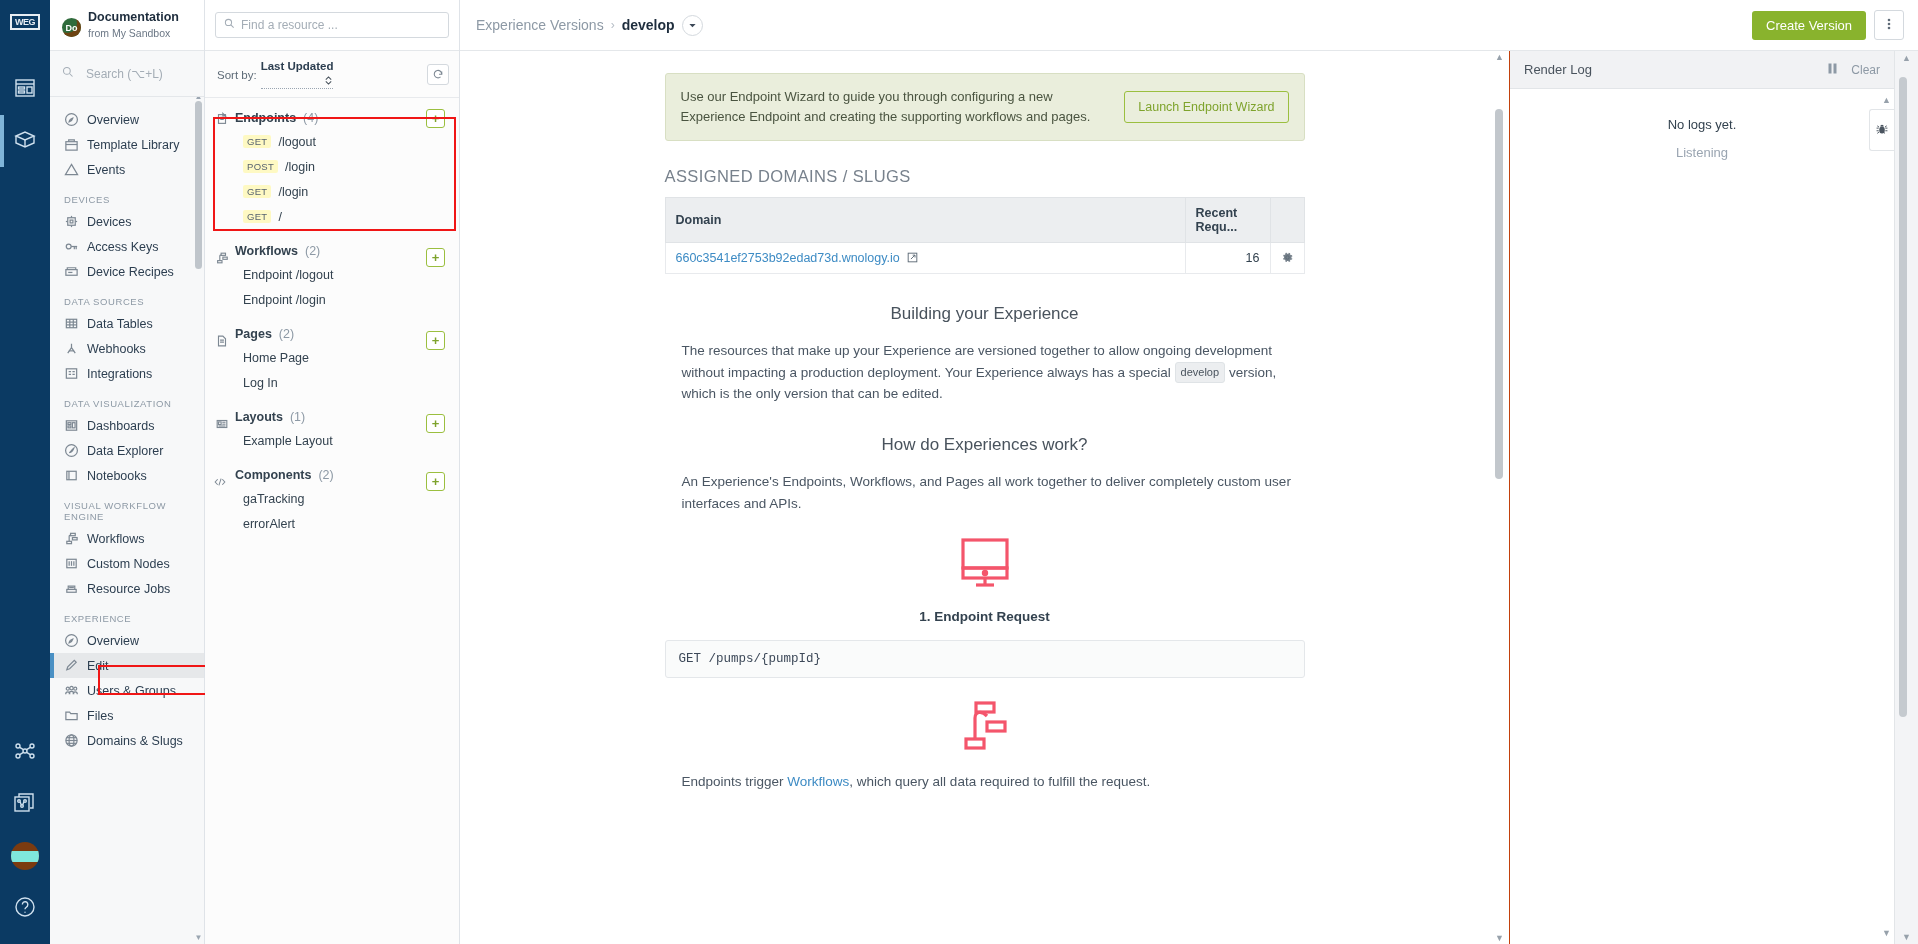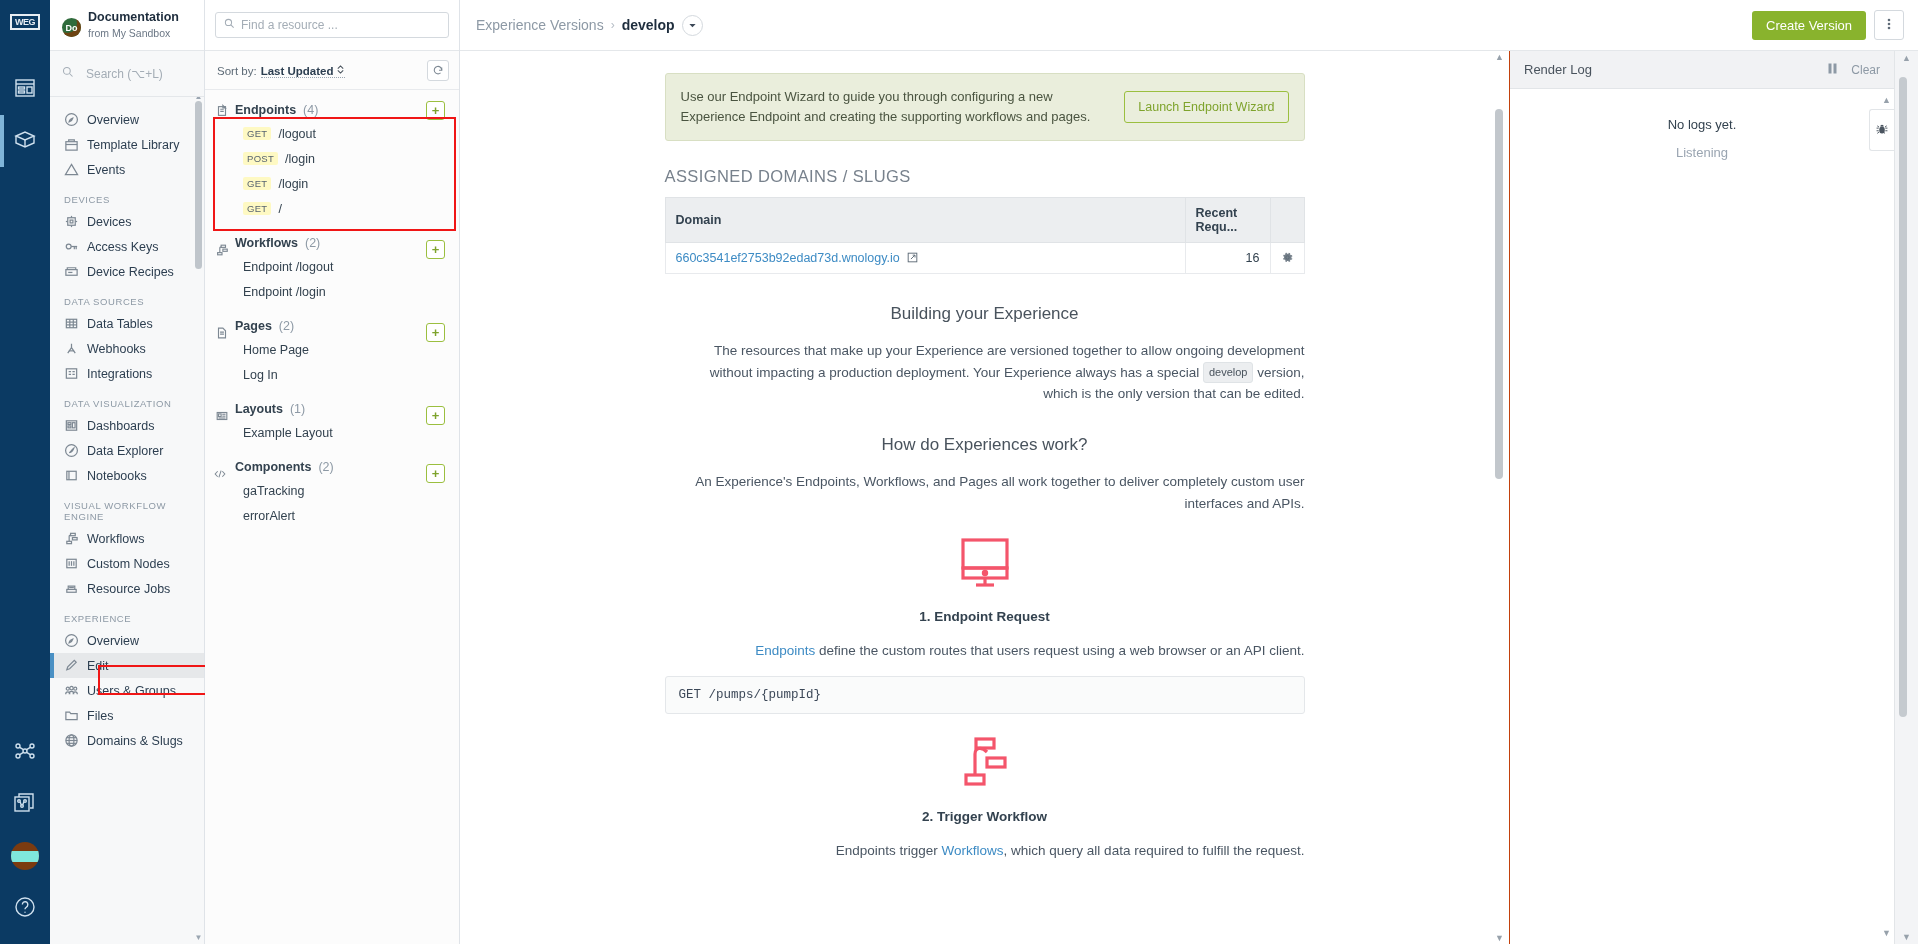--- a/index.html
+++ b/index.html
@@ -134,21 +134,21 @@
     background: #fff; color: #a4adb6; font-size: 12px; text-align: right;
   }
   .res-sort {
     display:flex; align-items:center; justify-content:space-between;
     padding: 9px 10px 8px 12px;
     border-bottom: 1px solid #e8eaed;
   }
   .res-sort-left { font-size: 11.5px; color: #5e6b77; display:flex; align-items:center; gap:4px;}
   .res-sort-val {
     font-weight: bold; color:#2c3e50; border-bottom:1px dotted #9aa5b1;
-    display:inline-flex; align-items:flex-end; gap:3px;
+    display:inline-flex; align-items:flex-end; gap:3px;flex-direction:column;
   }
   .res-refresh {
     width: 22px; height: 21px; border:1px solid #d4d9de; border-radius:3px;
     background:#fff; display:flex;align-items:center;justify-content:center;
     color:#7d8893; font-size:11px;
   }
   .res-body { flex:1 1 auto; overflow:hidden; position:relative; padding-top: 4px; }
   .res-section {
     display:flex; align-items:center; gap:7px;
     padding: 9px 10px 4px 30px;
@@ -243,21 +243,21 @@
   table.domains td {
     border:1px solid #e8eaed; padding: 8px 10px; color:#33424f;
   }
   table.domains td.link a { color:#3d8bc4; text-decoration:none; }
   table.domains td.num { text-align:right; width:85px;}
   table.domains td.gear { width:28px; text-align:center; color:#5e6b77;}
   .ext { display:inline-block; margin-left:4px; }
 
   h2.doc-h { text-align:center; font-size:17px; font-weight:normal;
     color:#49535d; margin: 30px 0 16px 0; }
-  p.doc-p { text-align:right; font-size:13.5px; line-height:1.6; color:#4a5663; margin:0 0 8px 17px; }
+  p.doc-p { text-align:left; font-size:13.5px; line-height:1.6; color:#4a5663; margin:0 0 8px 17px; }
   p.doc-p a { color:#3d8bc4; text-decoration:none; }
   .chip {
     display:inline-block; background:#eceef0; border:1px solid #dfe3e6;
     border-radius:3px; font-size:11px; padding:1px 5px; color:#49535d;
     vertical-align: 1px;
   }
   .graphic { display:flex; justify-content:center; margin: 18px 0 10px; }
   h3.step { text-align:center; font-size:13.5px; font-weight:bold; color:#33424f; margin: 12px 0 16px; }
   .code {
     border:1px solid #e4e7ea; background:#fafbfb; border-radius:3px;
@@ -808,36 +808,32 @@
                 <svg width="62" height="62" viewBox="0 0 62 62" fill="none" stroke="#f4556b" stroke-width="3.2">
                   <rect x="9" y="8" width="44" height="28"></rect>
                   <rect x="9" y="36" width="44" height="10"></rect>
                   <circle cx="31" cy="41" r="1.6"></circle>
                   <line x1="31" y1="46" x2="31" y2="52"></line>
                   <line x1="22" y1="53" x2="40" y2="53"></line>
                 </svg>
               </span>
             </div>
             <h3 class="step">1. Endpoint Request</h3>
-            <p class="doc-p">
-              <a href="#">Endpoints</a><span> define the custom routes that users request using a web browser or an API client.</span>
-            </p>
             <div class="code">GET /pumps/{pumpId}</div>
 
             <div class="graphic">
               <span>
                 <svg width="62" height="62" viewBox="0 0 62 62" fill="none" stroke="#f4556b" stroke-width="3.2">
                   <rect x="22" y="7" width="18" height="9"></rect>
                   <rect x="33" y="26" width="18" height="9"></rect>
                   <rect x="12" y="43" width="18" height="9"></rect>
                   <path d="M21 43V22c0-6 6-8 12-2"></path>
                 </svg>
               </span>
             </div>
-            <h3 class="step">2. Trigger Workflow</h3>
             <p class="doc-p">
               <span>Endpoints trigger </span><a href="#">Workflows</a><span>, which query all data required to fulfill the request.</span>
             </p>
 
           </div>
         </div>
         <div class="doc-scroll-track">
           <div class="doc-arrow" style="top:1px">▲</div>
           <div class="doc-scroll"></div>
           <div class="doc-arrow" style="bottom:1px">▼</div>

